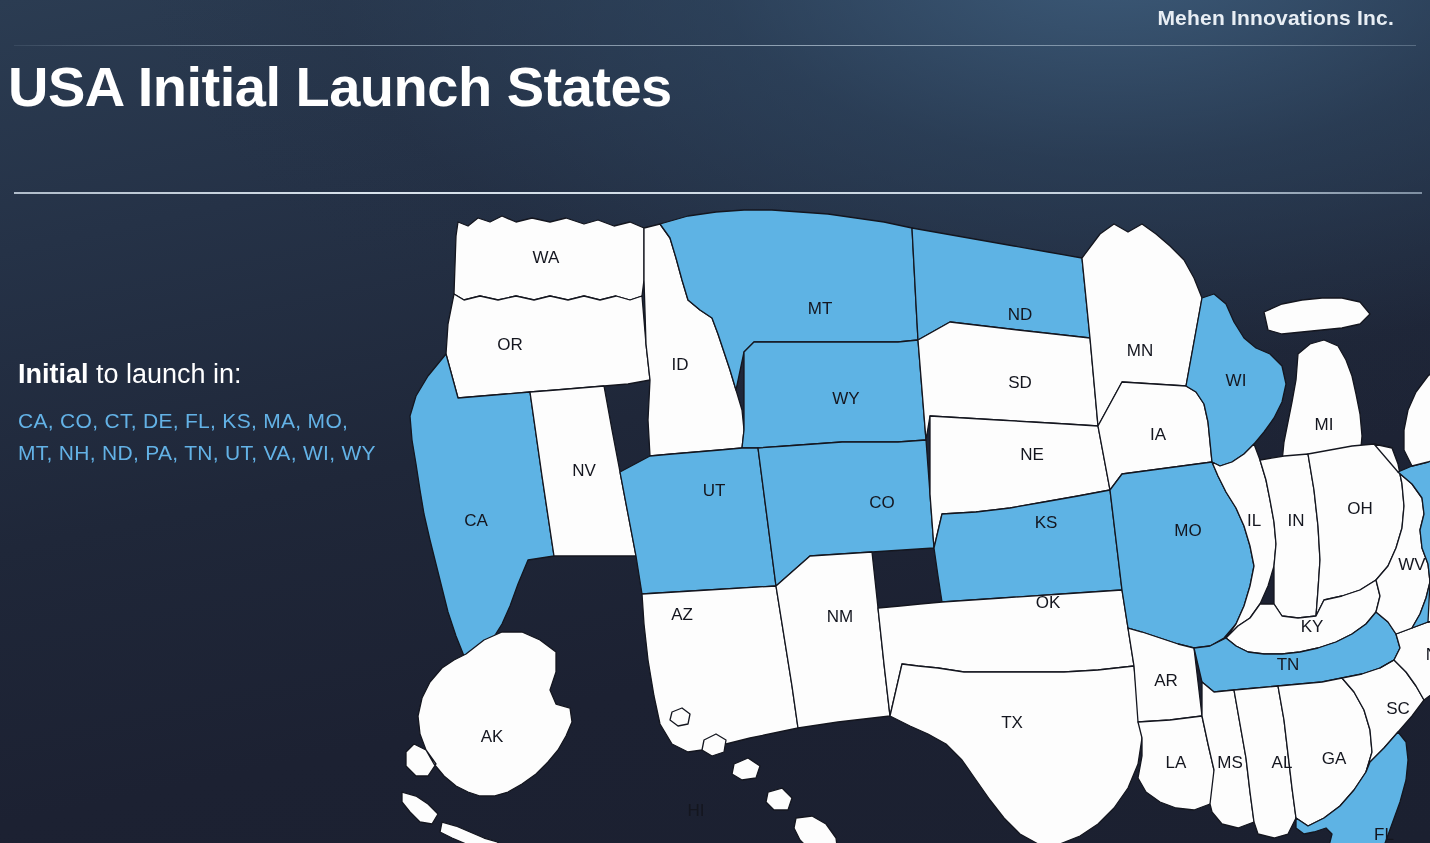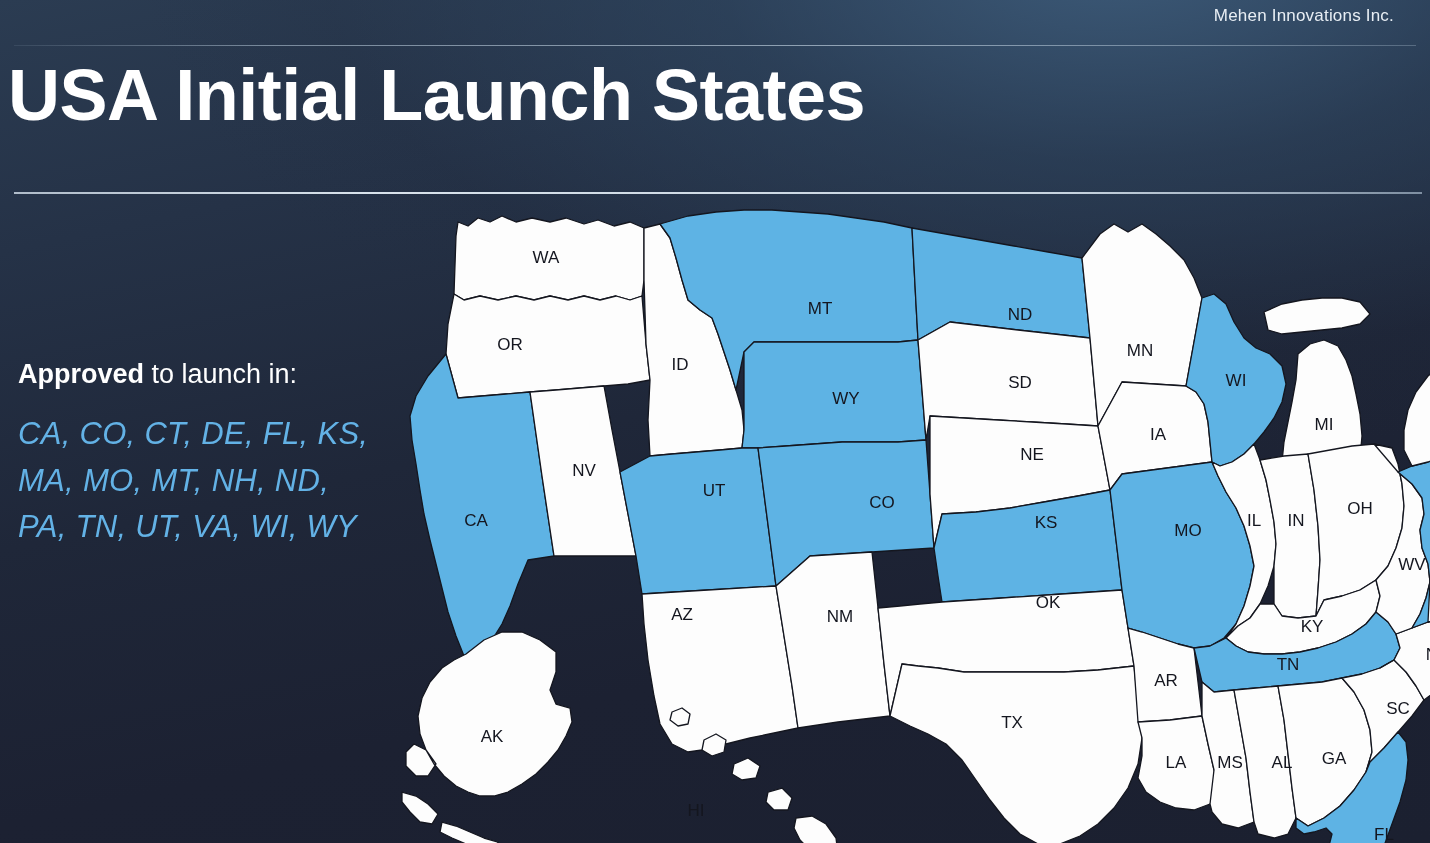--- a/index.html
+++ b/index.html
@@ -14,53 +14,53 @@
     width: 1430px; height: 843px;
     background:
       radial-gradient(ellipse 1200px 620px at 78% -6%, rgba(62,93,124,0.95) 0%, rgba(48,73,100,0.55) 34%, rgba(32,45,66,0.12) 66%, rgba(27,32,48,0) 82%),
       linear-gradient(168deg, #2b3c52 0%, #253247 22%, #1f2739 48%, #1c2132 72%, #1b2030 100%);
     overflow: hidden;
   }
 
   
   .brand {
     position: absolute; right: 36px; top: 6px;
-    font-size: 17px; letter-spacing: .2px;
-    color: #e8eef4; font-weight: 400;
+    font-size: 21px; letter-spacing: .2px;
+    color: #e8eef4; font-weight: 700;
     white-space: nowrap;
   }
   .rule-top {
     position: absolute; left: 14px; right: 14px; top: 45px;
     height: 1px;
     background: linear-gradient(90deg, rgba(186,205,222,.10), rgba(196,214,230,.52) 18%, rgba(206,222,236,.62) 60%, rgba(186,205,222,.30));
   }
   .title {
     position: absolute; left: 8px; top: 59px;
-    font-size: 72px; font-weight: 700; line-height: 1.0;
+    font-size: 56px; font-weight: 700; line-height: 1.0;
     color: #ffffff; letter-spacing: -0.5px;
     white-space: nowrap;
   }
   .rule-mid {
     position: absolute; left: 14px; right: 8px; top: 192px;
     height: 2px;
     background: linear-gradient(90deg, rgba(222,234,245,.75), rgba(232,242,250,.92) 25%, rgba(226,238,248,.85) 75%, rgba(200,218,234,.55));
   }
 
   
   .caption {
     position: absolute; left: 18px; top: 358px; width: 380px;
   }
   .caption-line1 {
     font-size: 27px; color: #ffffff; font-weight: 400;
     line-height: 1.24; white-space: nowrap;
   }
   .caption-line1 b { font-weight: 700; }
   .caption-states {
-    margin-top: 20px;
-    font-size: 31px; font-style: italic; font-weight: 400;
+    margin-top: 14px;
+    font-size: 21px; font-weight: 400;
     color: #63b2e6; line-height: 1.50;
     letter-spacing: .3px;
     max-width: 360px;
   }
 
   
   #map-wrap {
     position: absolute; left: 398px; top: 204px;
     width: 1032px; height: 647px;
   }
@@ -87,21 +87,21 @@
 
 <div id="slide">
 
   <div class="brand">Mehen Innovations Inc.</div>
   <div class="rule-top"></div>
   <h1 class="title">USA Initial Launch States</h1>
   <div class="rule-mid"></div>
 
   <div class="caption">
     <div class="caption-line1">
-      <b>Approved</b><span> to launch in:</span>
+      <b>Initial</b><span> to launch in:</span>
     </div>
     <div class="caption-states">CA, CO, CT, DE, FL, KS, MA, MO, MT, NH, ND, PA, TN, UT, VA, WI, WY</div>
   </div>
 
   <div id="map-wrap">
     <svg id="usmap" viewBox="0 0 1032 647" xmlns="http://www.w3.org/2000/svg">
 
       <path class="state st-plain" d="M58 32 L60 18 L70 22 L80 14 L92 18 L104 12 L118 18 L134 14 L152 18 L168 14 L186 20 L200 16 L216 22 L232 18 L246 24 L246 76 L244 92 L232 96 L218 92 L202 96 L186 92 L170 96 L152 92 L136 96 L118 92 L100 96 L82 92 L66 96 L56 90 Z" fill="#fdfdfd"></path>
       <path class="state st-plain" d="M56 90 L66 96 L82 92 L100 96 L118 92 L136 96 L152 92 L170 96 L186 92 L202 96 L218 92 L232 96 L244 92 L248 140 L252 176 L230 180 L206 182 L182 184 L158 186 L132 188 L108 190 L84 192 L60 194 L48 150 L50 120 Z" fill="#fdfdfd"></path>
       <path class="state st-plain st-on" d="M48 150 L60 194 L84 192 L108 190 L132 188 L138 230 L144 272 L150 312 L156 352 L130 356 L120 380 L112 402 L104 420 L94 436 L86 452 L76 466 L66 452 L58 432 L50 408 L44 384 L38 360 L32 336 L26 310 L22 286 L18 260 L14 236 L12 212 L18 192 L30 172 Z" fill="#5eb3e4"></path>

